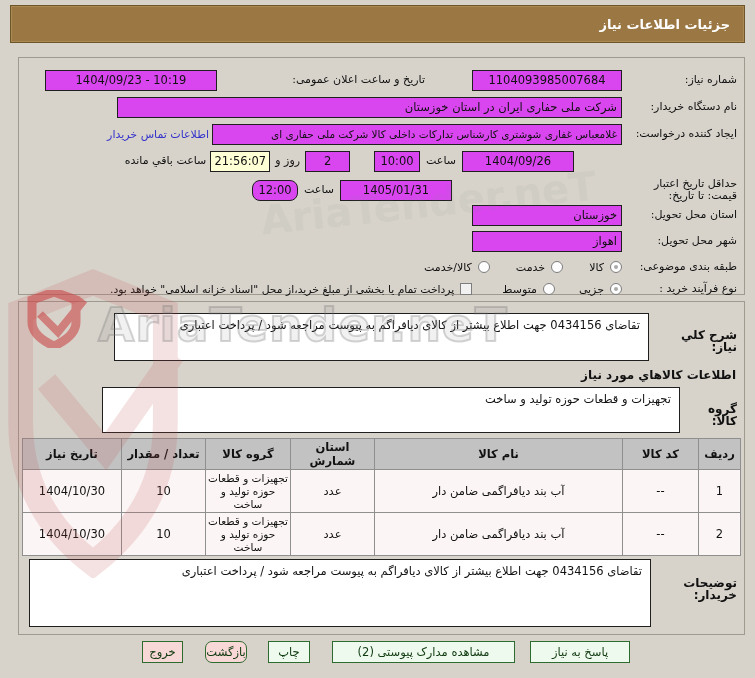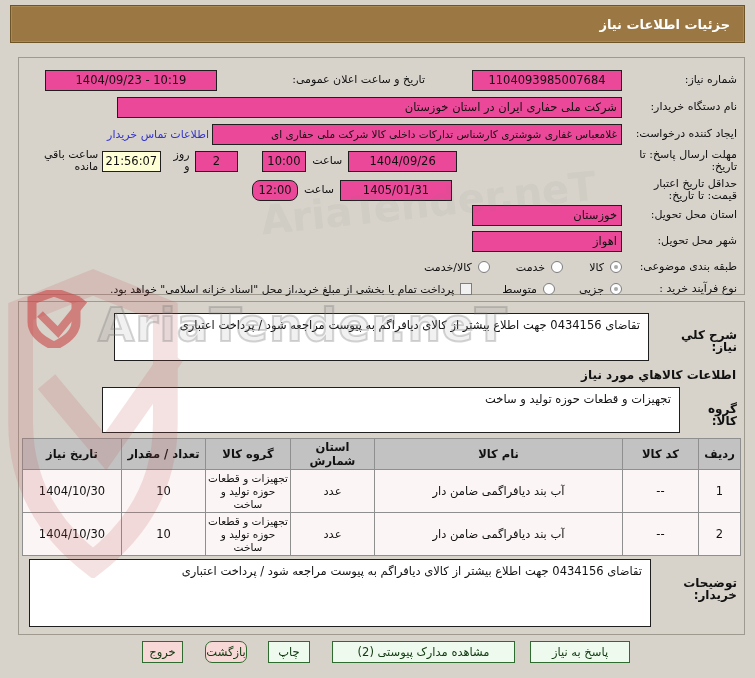--- a/index.html
+++ b/index.html
@@ -30,21 +30,21 @@
     background: #d7d3cb;
   }
   #panel-form  { top: 57px;  height: 238px; }
   #panel-goods { top: 301px; height: 334px; }
   .frow { position: absolute; right: 0; left: 0; display: flex; align-items: center; height: 26px; }
   .lblcol { width: 122px; flex: 0 0 122px; text-align: right; padding-right: 7px; padding-left: 4px; line-height: 12px; }
   .lbl { text-align: right; line-height: 12px; }
   .bold { font-weight: bold; }
   
   .ibox {
-    background: #ec4899; border: 1px solid #1f1f1f; height: 21px;
+    background: #d946ef; border: 1px solid #1f1f1f; height: 21px;
     display: flex; align-items: center; justify-content: center;
     font-size: 11.5px; overflow: hidden; white-space: nowrap;
   }
   .ibox.rtl-text { justify-content: flex-start; padding-right: 4px; }
   .ibox.ltr { direction: ltr; }
   .ibox.yellow { background: #ffffd6; }
   .bigbox {
     background: #fff; border: 1px solid #1f1f1f;
     padding: 4px 8px; font-size: 11.5px; line-height: 15px;
     overflow: hidden; text-align: right;
@@ -120,21 +120,20 @@
   </div>
 
   <div class="frow" style="top:63px;">
     <div class="lblcol">ایجاد کننده درخواست:</div>
     <div class="ibox rtl-text" style="width:410px; font-size:10.5px;">غلامعباس غفاری شوشتری کارشناس تدارکات داخلی کالا شرکت ملی حفاری ای</div>
     <div style="width:3px;"></div>
     <div class="link">اطلاعات تماس خریدار</div>
   </div>
 
   <div class="frow" style="top:88px; height:30px;">
-    <div class="lblcol">مهلت ارسال پاسخ: تا تاریخ:</div>
     <div style="width:170px;"></div>
     <div class="ibox ltr" style="width:112px;">1404/09/26</div>
     <div class="lbl" style="padding:0 6px;">ساعت</div>
     <div class="ibox ltr" style="width:46px;">10:00</div>
     <div style="width:24px;"></div>
     <div class="ibox ltr" style="width:45px;">2</div>
     <div class="lbl" style="padding:0 5px;">روز و</div>
     <div class="ibox yellow ltr" style="width:60px;">21:56:07</div>
     <div class="lbl" style="padding-right:4px;">ساعت باقي مانده</div>
   </div>

